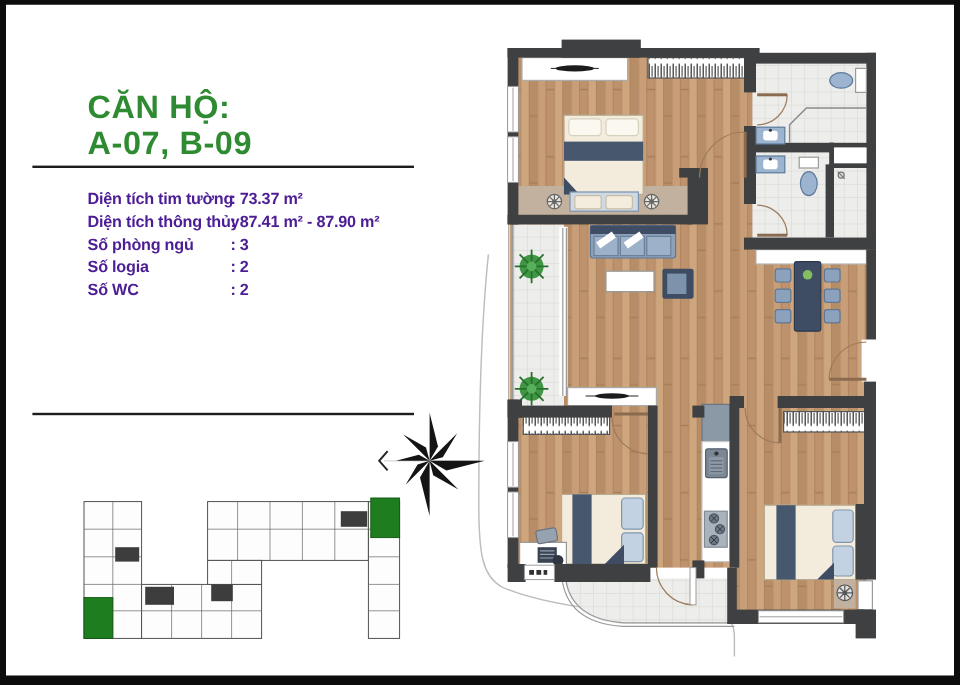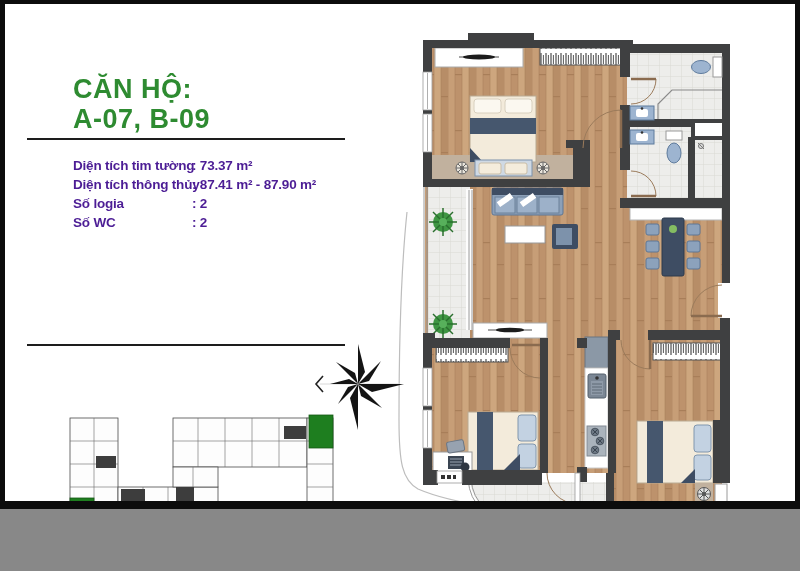--- a/index.html
+++ b/index.html
@@ -1,17 +1,17 @@
 <!DOCTYPE html>
 <html><head>
 <meta charset="utf-8">
 <style>
   html,body{margin:0;padding:0;background:#888;}
   .page{
-    position:relative;width:800px;height:509px;background:#ffffff;
+    position:relative;width:800px;height:571px;background:#ffffff;
     font-family:"Liberation Sans", sans-serif;overflow:hidden;
   }
   .page::after{
     content:"";position:absolute;inset:0;pointer-events:none;
     border-style:solid;border-color:#0c0c0c;border-width:4px 5px 8px 5px;
   }
   .title{
     position:absolute;left:73px;top:74px;color:#2e8b31;
     font-size:27px;font-weight:bold;line-height:1.12;letter-spacing:.5px;
   }
@@ -31,20 +31,21 @@
   <div class="title">
     <div>CĂN HỘ:</div>
     <div>A-07, B-09</div>
   </div>
 
   <div class="rule rule1"></div>
 
   <div class="specs">
     <div class="spec-row"><span>Diện tích tim tường</span><span class="val">: 73.37 m²</span></div>
     <div class="spec-row"><span>Diện tích thông thủy</span><span class="val">: 87.41 m² - 87.90 m²</span></div>
+    <div class="spec-row"><span>Số phòng ngủ</span><span class="val">: 3</span></div>
     <div class="spec-row"><span>Số logia</span><span class="val">: 2</span></div>
     <div class="spec-row"><span>Số WC</span><span class="val">: 2</span></div>
   </div>
 
   <div class="rule rule2"></div>
 
   <svg width="800" height="571" viewBox="0 0 800 571">
     <defs>
       <pattern id="wood" width="28" height="56" patternUnits="userSpaceOnUse">
         <rect width="28" height="56" fill="#c49a74"></rect>

